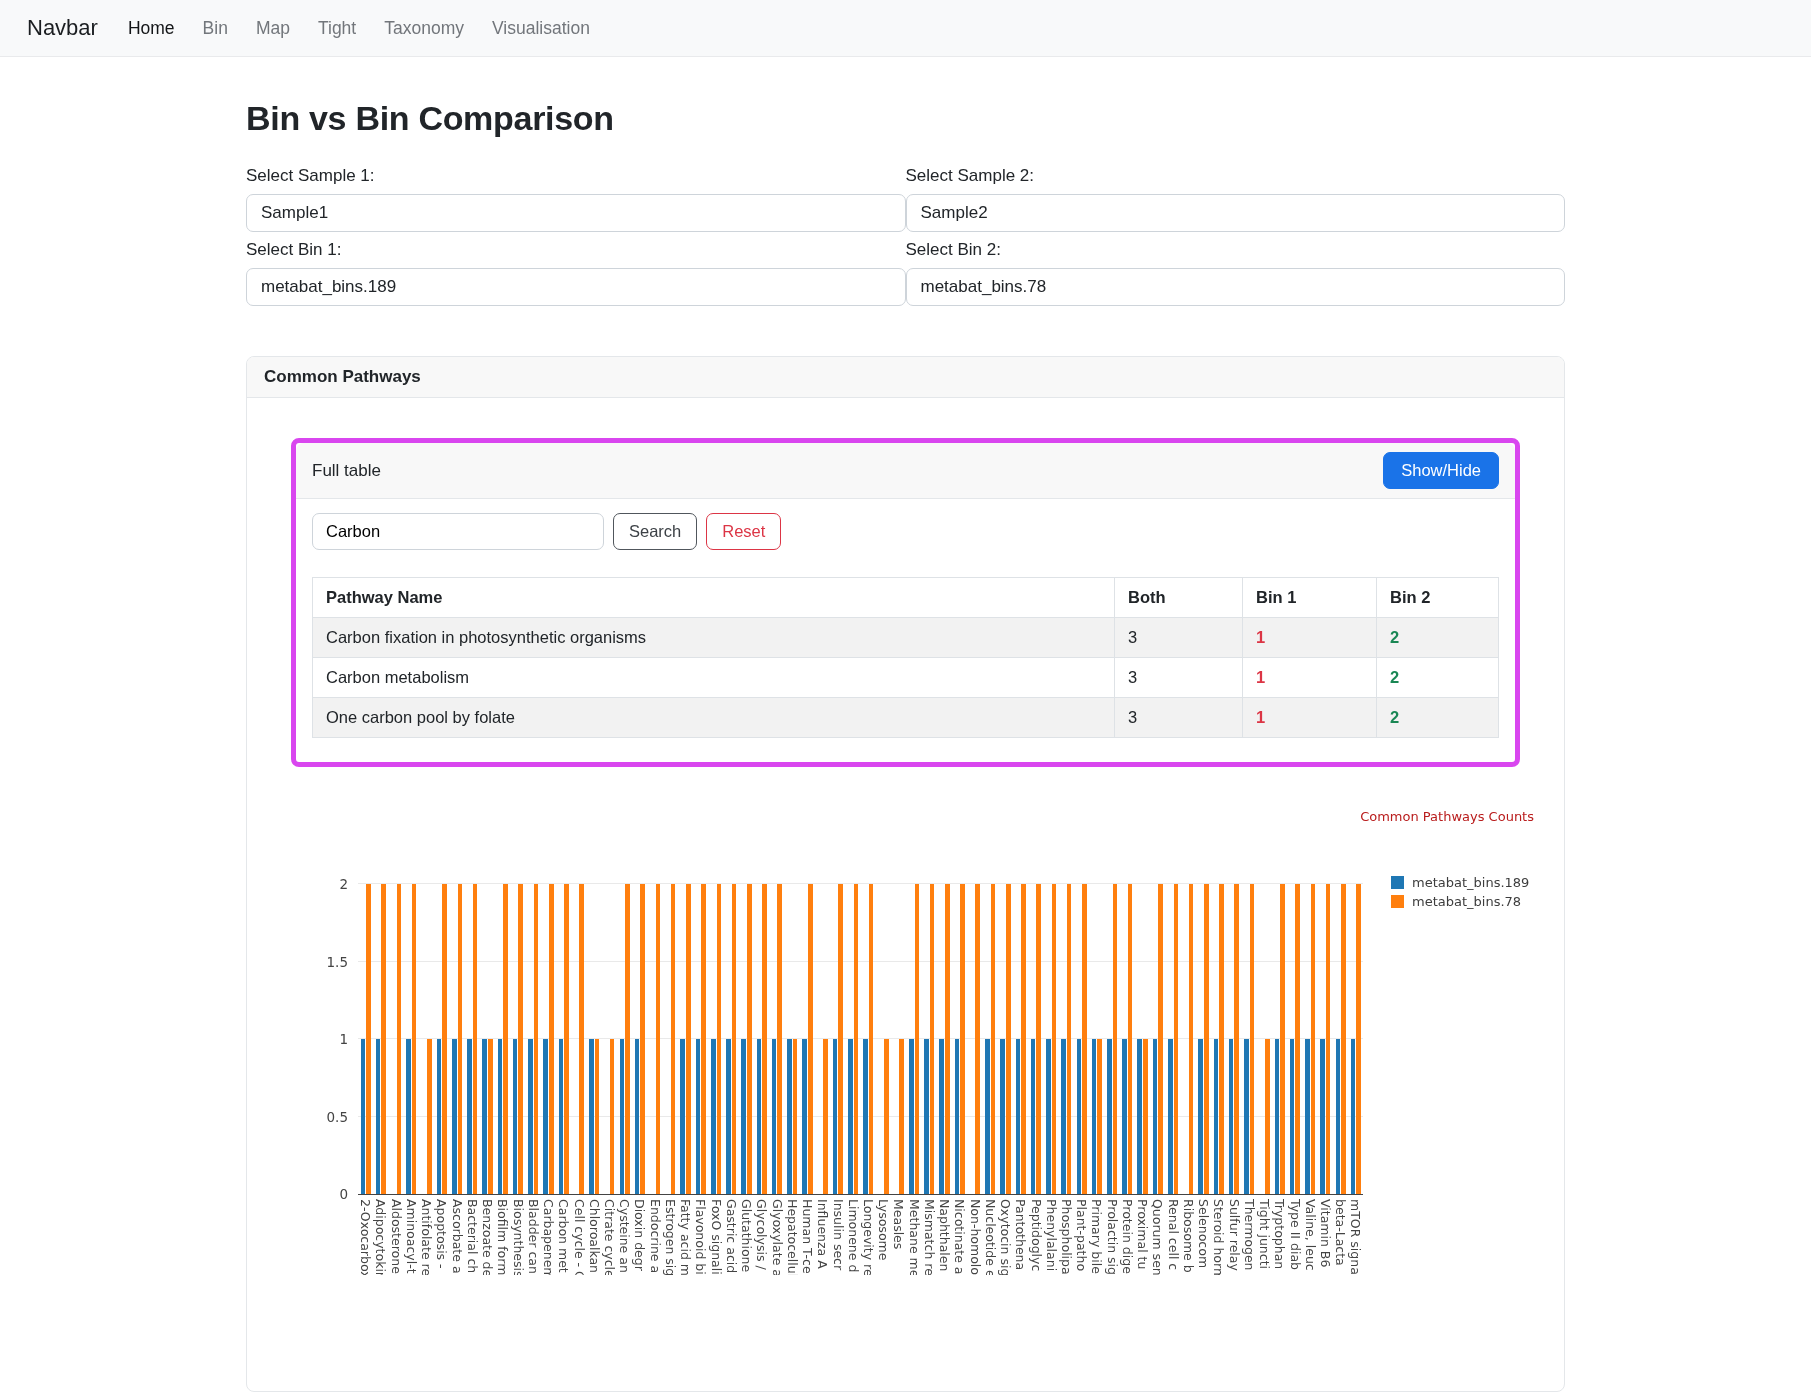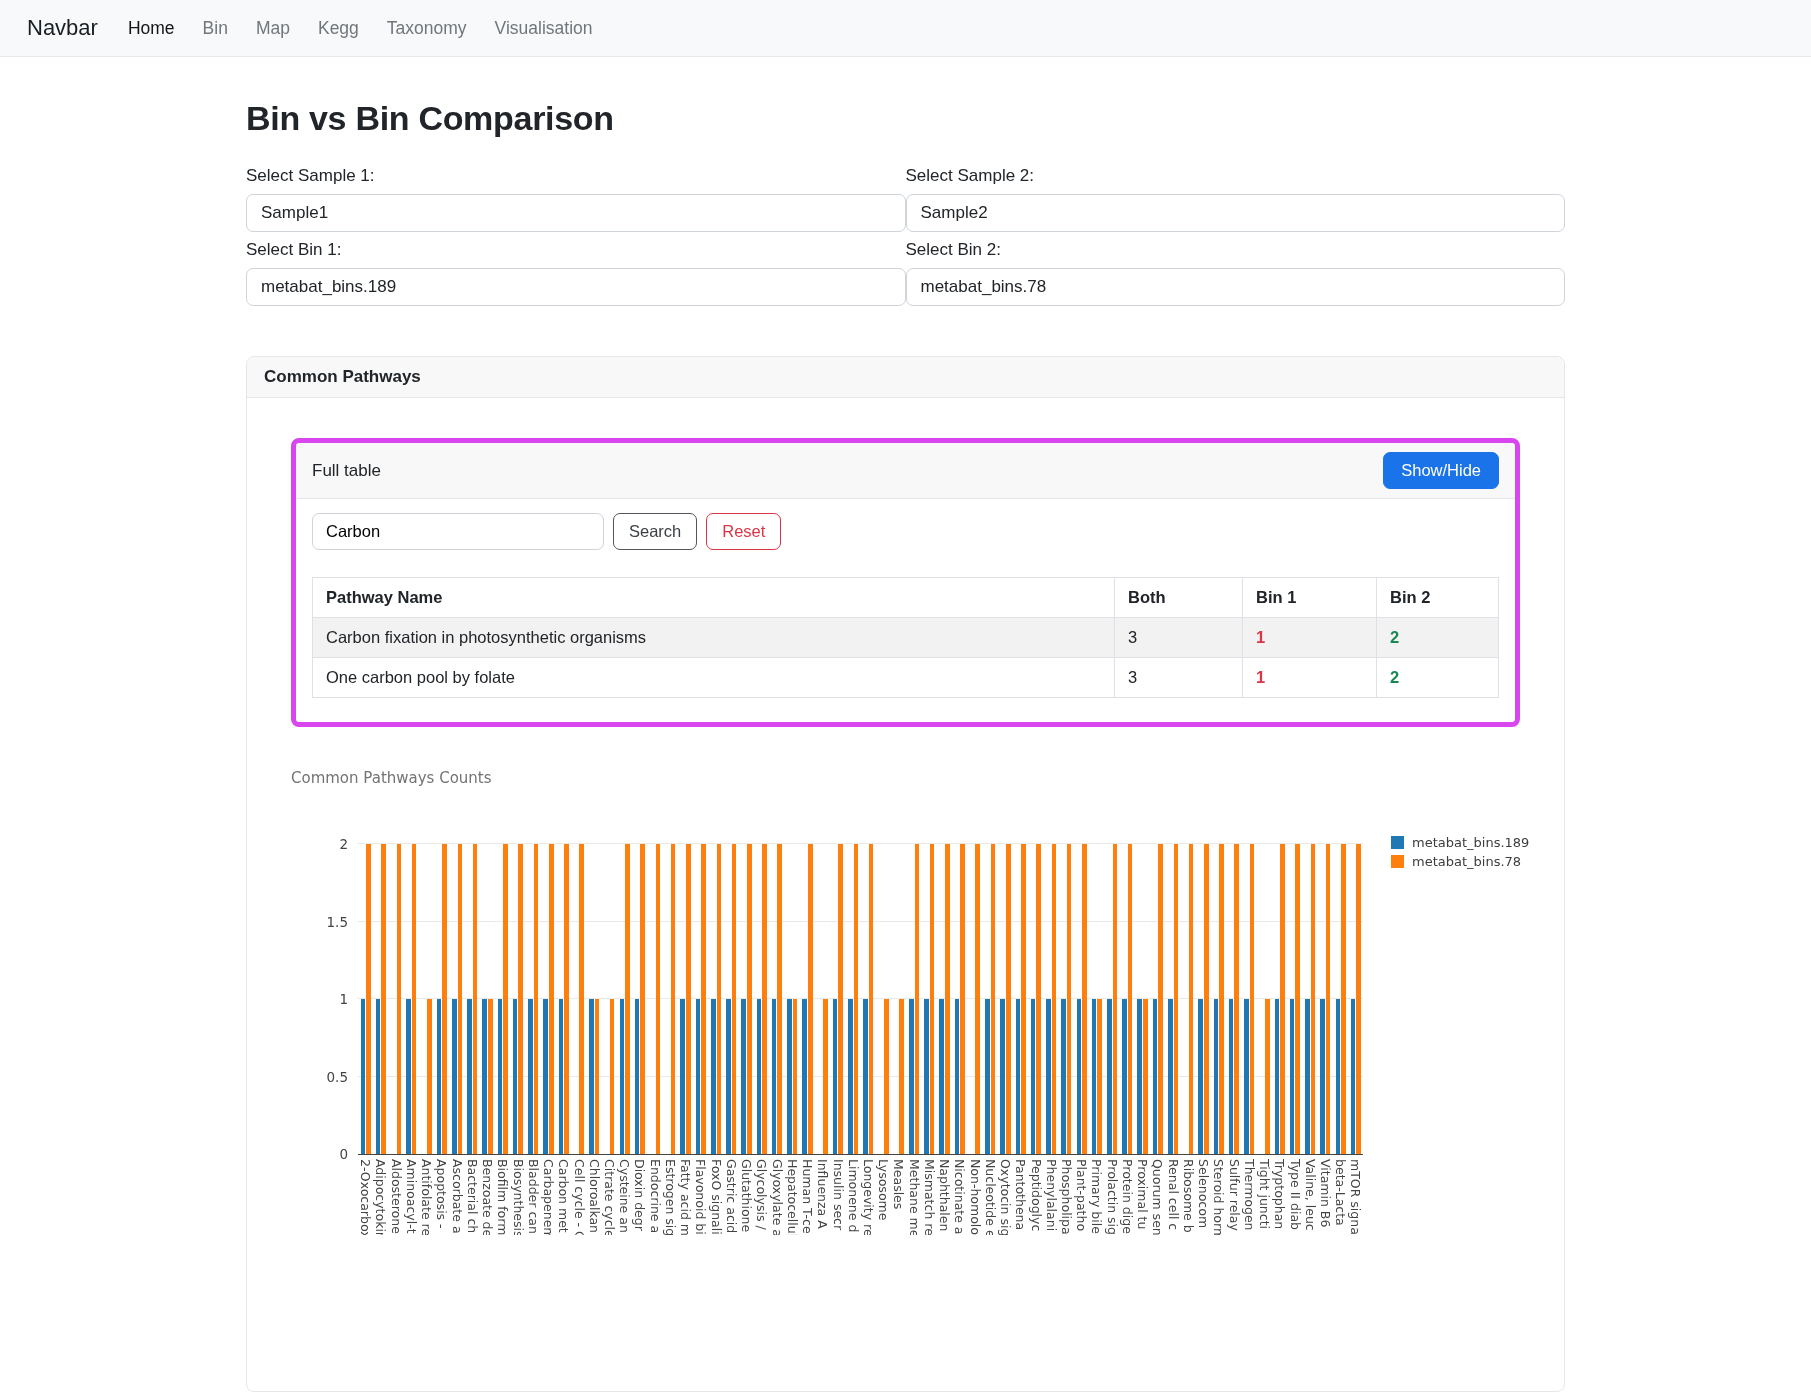--- a/index.html
+++ b/index.html
@@ -50,22 +50,22 @@
   table.pathways { margin-top:27px; width:100%; border-collapse:collapse; font-size:16.5px; }
   .pathways th, .pathways td { border:1px solid #dee2e6; padding:10px 13px; text-align:left; }
   .pathways th { font-weight:700; background:#fff; }
   .pathways tbody tr:nth-child(odd) { background:#f2f2f2; }
   .pathways .c-red { color:#dc3545; font-weight:700; }
   .pathways .c-green { color:#198754; font-weight:700; }
 
   
   .chart-wrap { position:relative; height:512px; margin-top:0;
     font-family:"DejaVu Sans", sans-serif; color:#444; }
-  .chart-title { position:absolute; top:42px; left:0; right:-14px; text-align:left;
-    font-size:15px; color:#737373; }
+  .chart-title { position:absolute; top:42px; left:0; right:-14px; text-align:right;
+    font-size:13px; color:#b91c1c; }
   .plot { position:absolute; left:67px; top:118px; width:1005px; height:310px;
     border-bottom:1px solid #444; }
   .gridline { position:absolute; left:0; right:0; height:1px; background:#e9e9e9; }
   .ytick { position:absolute; left:-62px; width:52px; text-align:right;
     font-size:13.5px; color:#444; }
   .bars { position:absolute; left:0; top:0; width:100%; height:100%;
     display:flex; align-items:flex-end; }
   .group { flex:1 1 0; display:flex; justify-content:center; align-items:flex-end;
     gap:1px; height:100%; }
   .bar { width:4.6px; }
@@ -80,21 +80,21 @@
 </style>
 </head>
 <body>
 
 <nav class="navbar">
   <a class="brand">Navbar</a>
   <div class="nav-links">
     <a class="nav-link active">Home</a>
     <a class="nav-link">Bin</a>
     <a class="nav-link">Map</a>
-    <a class="nav-link">Kegg</a>
+    <a class="nav-link">Tight</a>
     <a class="nav-link">Taxonomy</a>
     <a class="nav-link">Visualisation</a>
   </div>
 </nav>
 
 <div class="container">
 
   <h1 class="page-title">Bin vs Bin Comparison</h1>
 
   <div class="form-grid">
@@ -143,20 +143,26 @@
               <tr>
                 <th>Pathway Name</th>
                 <th>Both</th>
                 <th>Bin 1</th>
                 <th>Bin 2</th>
               </tr>
             </thead>
             <tbody>
                 <tr>
                   <td>Carbon fixation in photosynthetic organisms</td>
+                  <td>3</td>
+                  <td class="c-red">1</td>
+                  <td class="c-green">2</td>
+                </tr>
+                <tr>
+                  <td>Carbon metabolism</td>
                   <td>3</td>
                   <td class="c-red">1</td>
                   <td class="c-green">2</td>
                 </tr>
                 <tr>
                   <td>One carbon pool by folate</td>
                   <td>3</td>
                   <td class="c-red">1</td>
                   <td class="c-green">2</td>
                 </tr>

